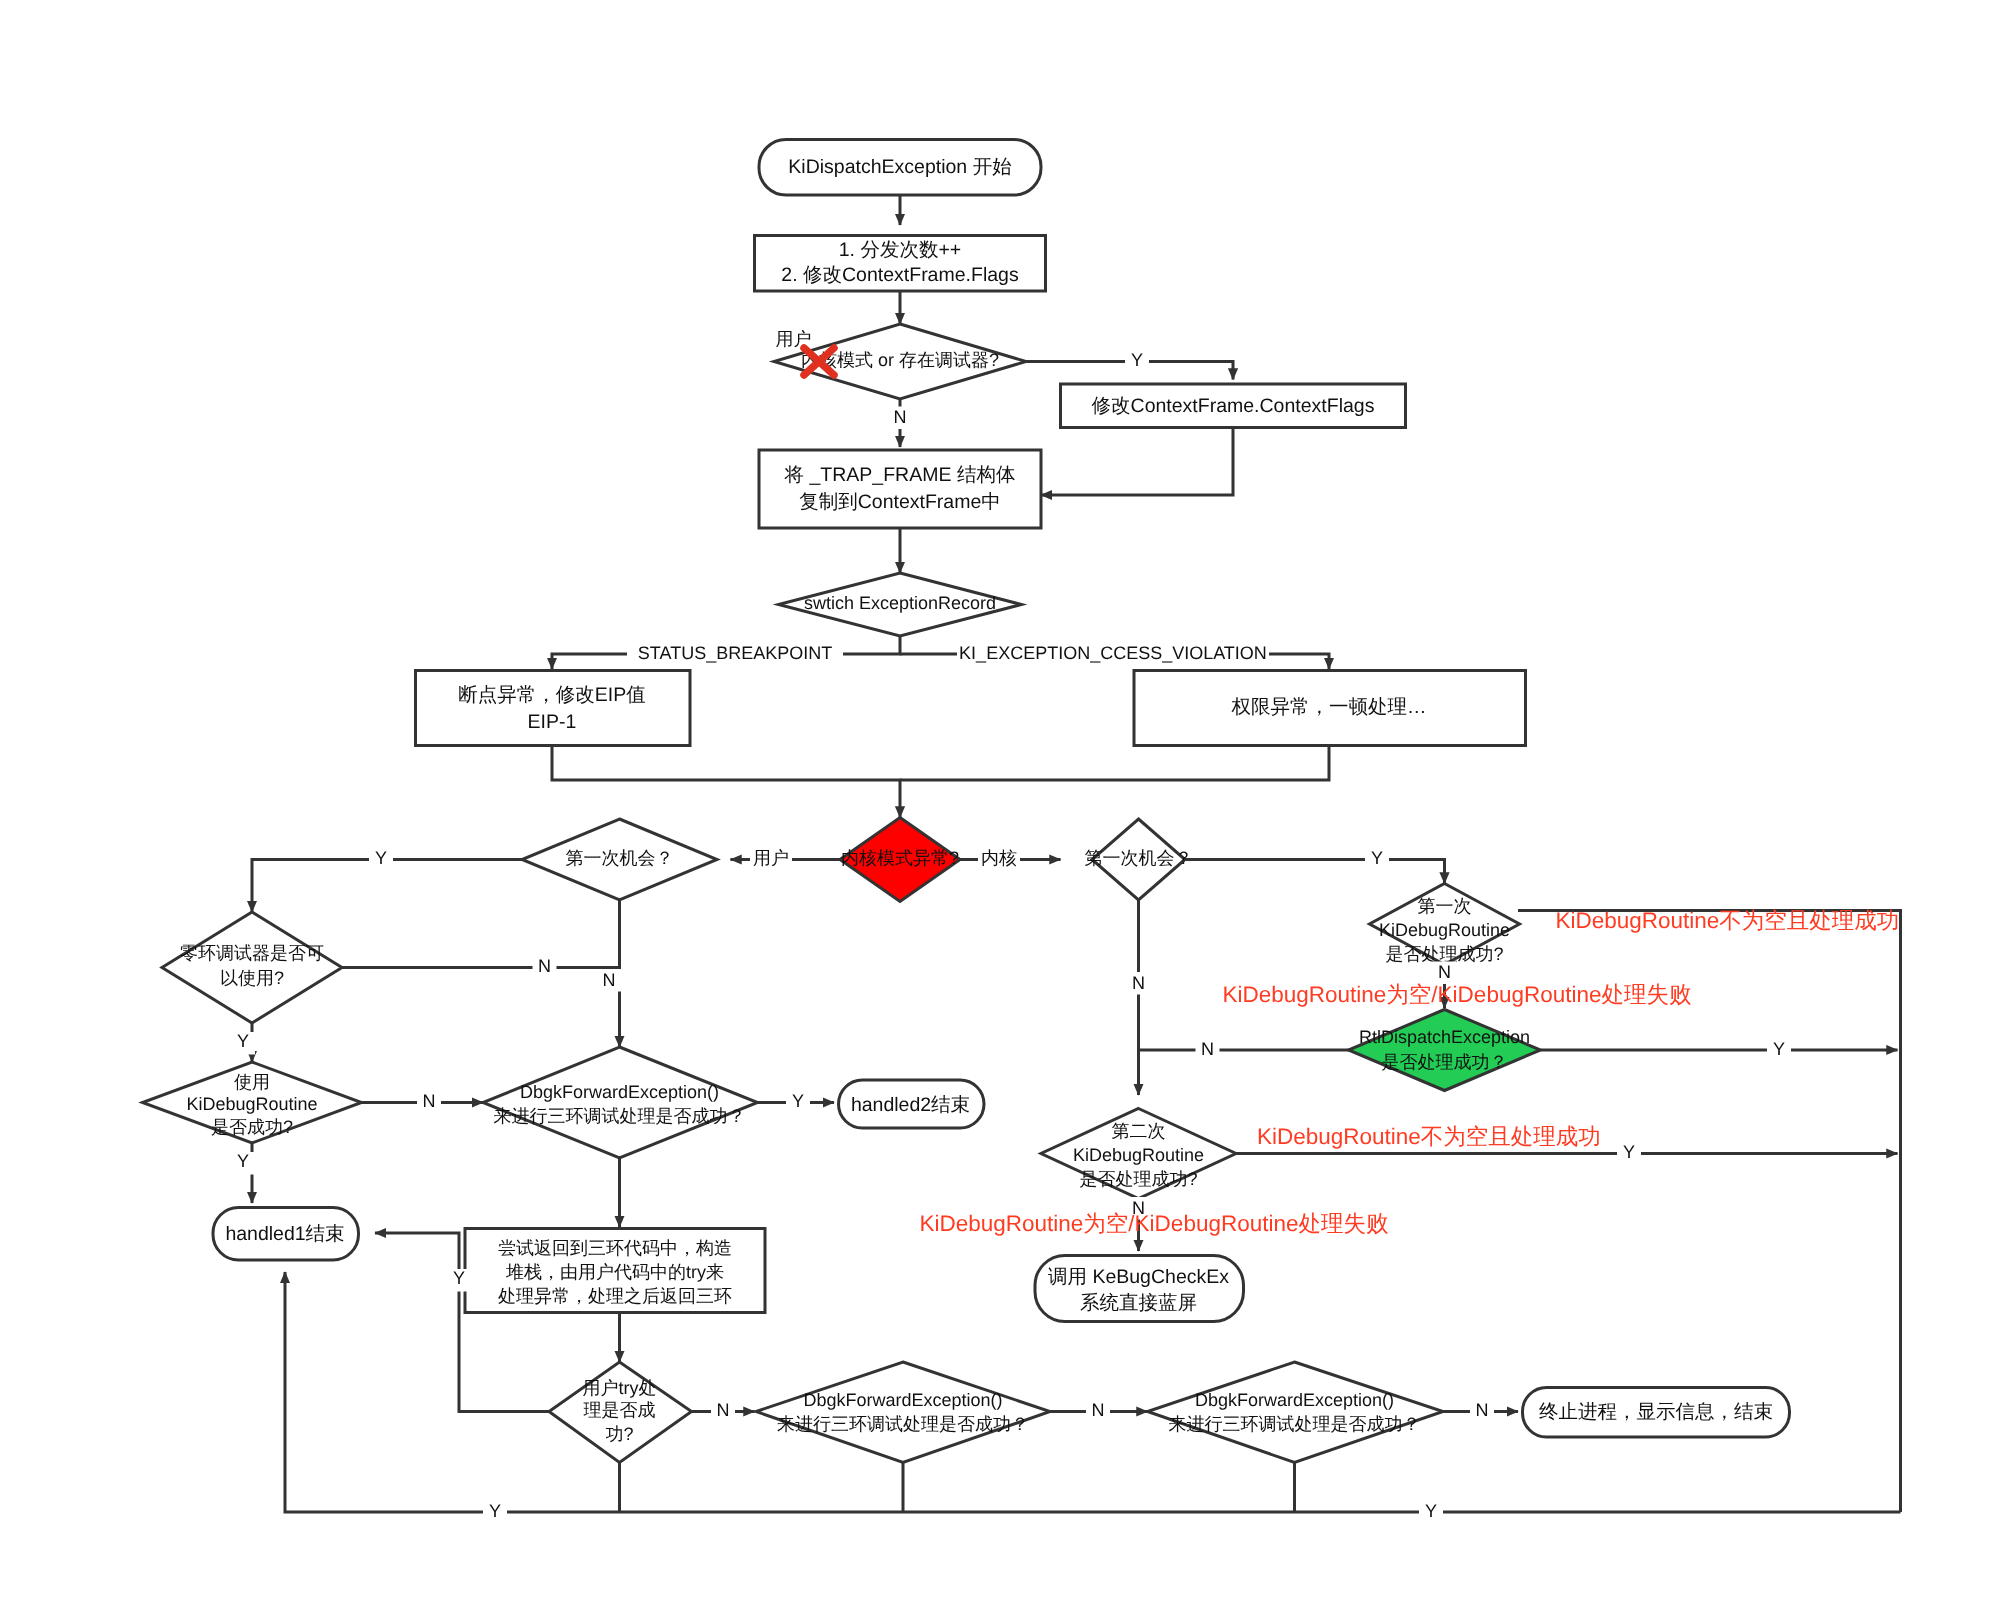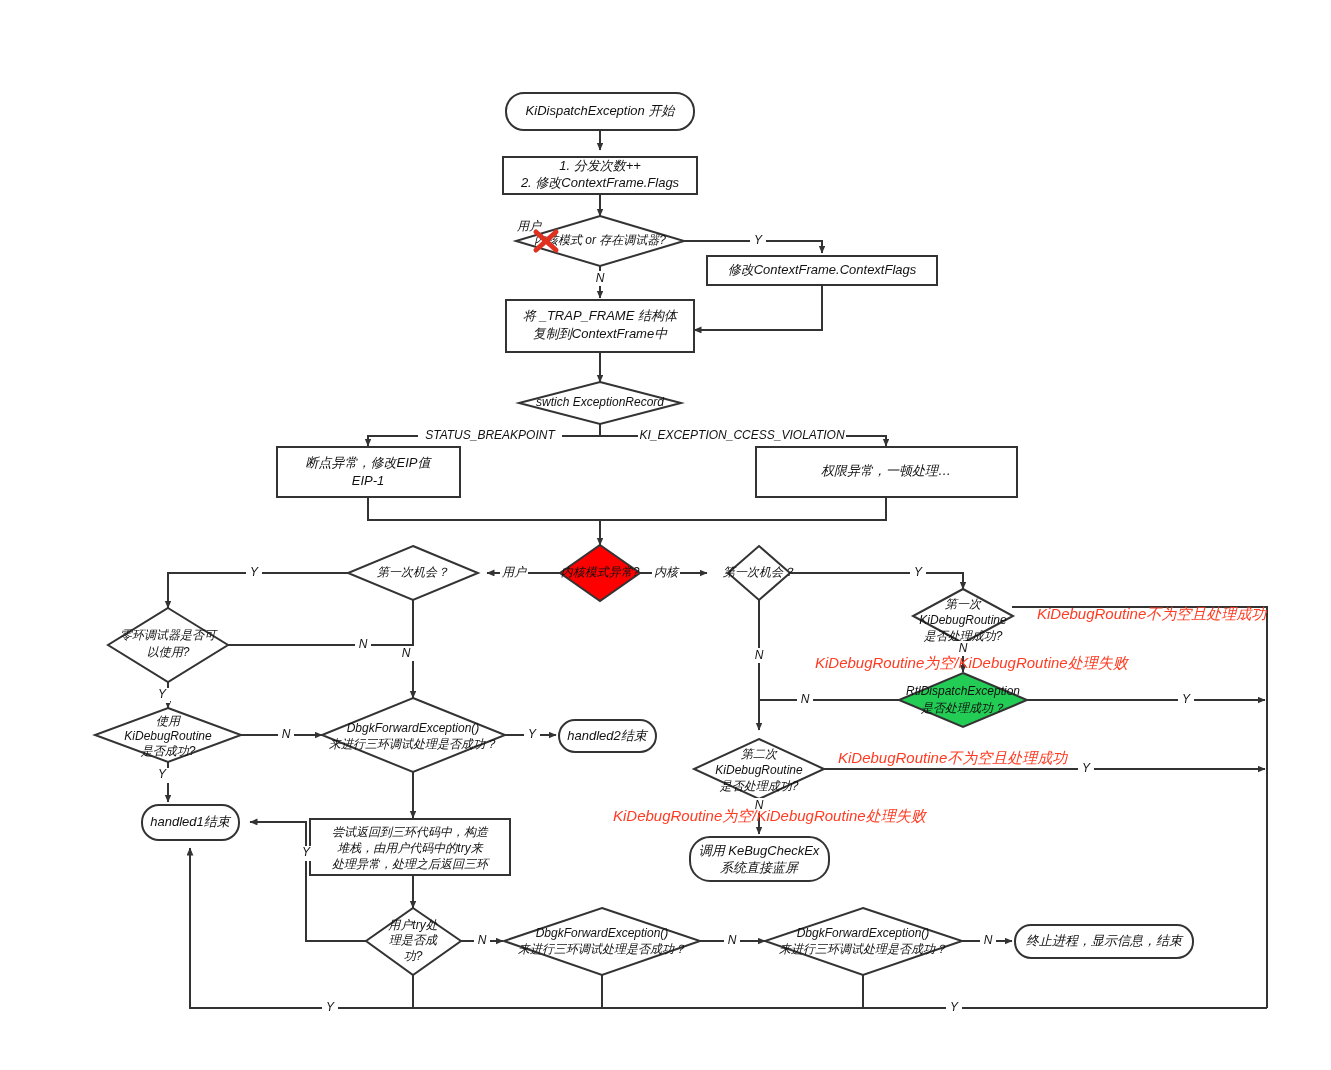--- a/index.html
+++ b/index.html
@@ -1,18 +1,18 @@
 <!DOCTYPE html>
 <html><head>
 <meta charset="utf-8">
 <style>
   html,body{margin:0;padding:0;background:#ffffff;}
   body{width:1331px;height:1070px;overflow:hidden;
        font-family:"Liberation Sans","DejaVu Sans",sans-serif;}
-  #canvas{position:relative;width:1331px;height:968px;font-style:italic;}
+  #canvas{position:relative;width:1331px;height:968px;}
   svg{position:absolute;left:0;top:0;}
   .shape{fill:#ffffff;stroke:#333333;stroke-width:2;}
   .shape-red{fill:#ff0000;stroke:#333333;stroke-width:2;}
   .shape-green{fill:#22cc55;stroke:#333333;stroke-width:2;}
   .edge{stroke:#333333;stroke-width:2;fill:none;}
   .nodetext{font-size:13px;fill:#111111;text-anchor:middle;dominant-baseline:middle;
             font-family:"Liberation Sans","DejaVu Sans",sans-serif;}
   .nodetext.sm{font-size:12px;}
   .edgelabel{font-size:12px;fill:#111111;text-anchor:middle;dominant-baseline:middle;
              font-family:"Liberation Sans","DejaVu Sans",sans-serif;}

